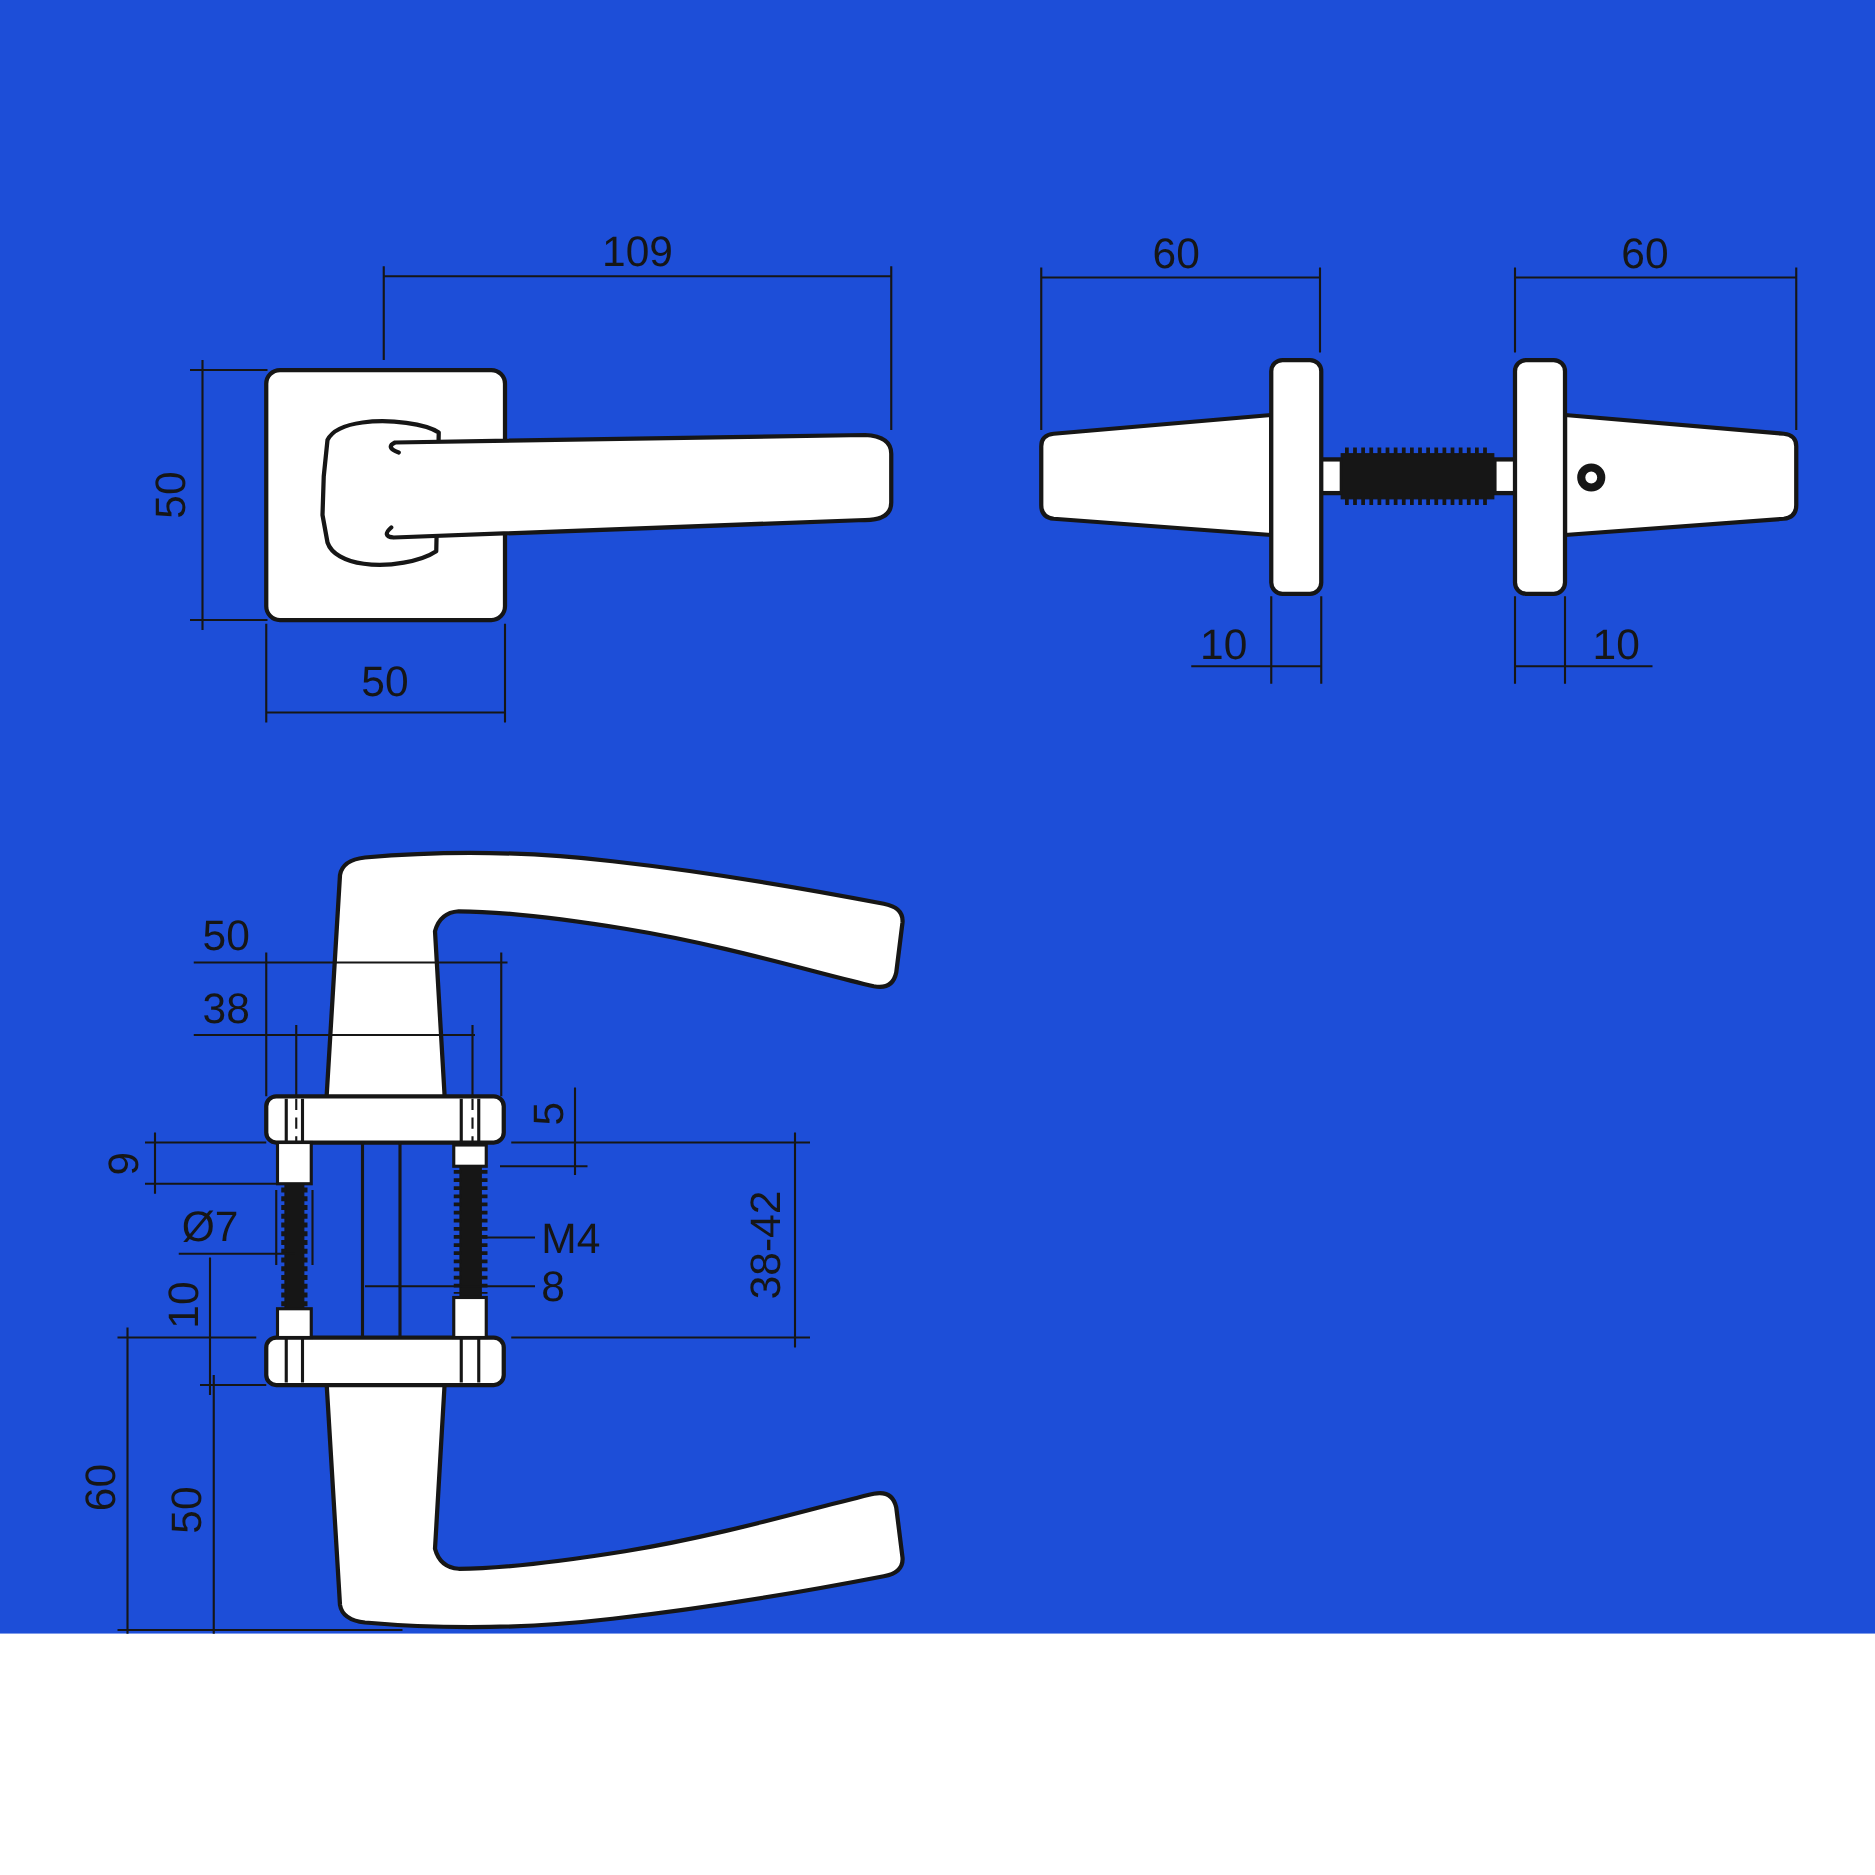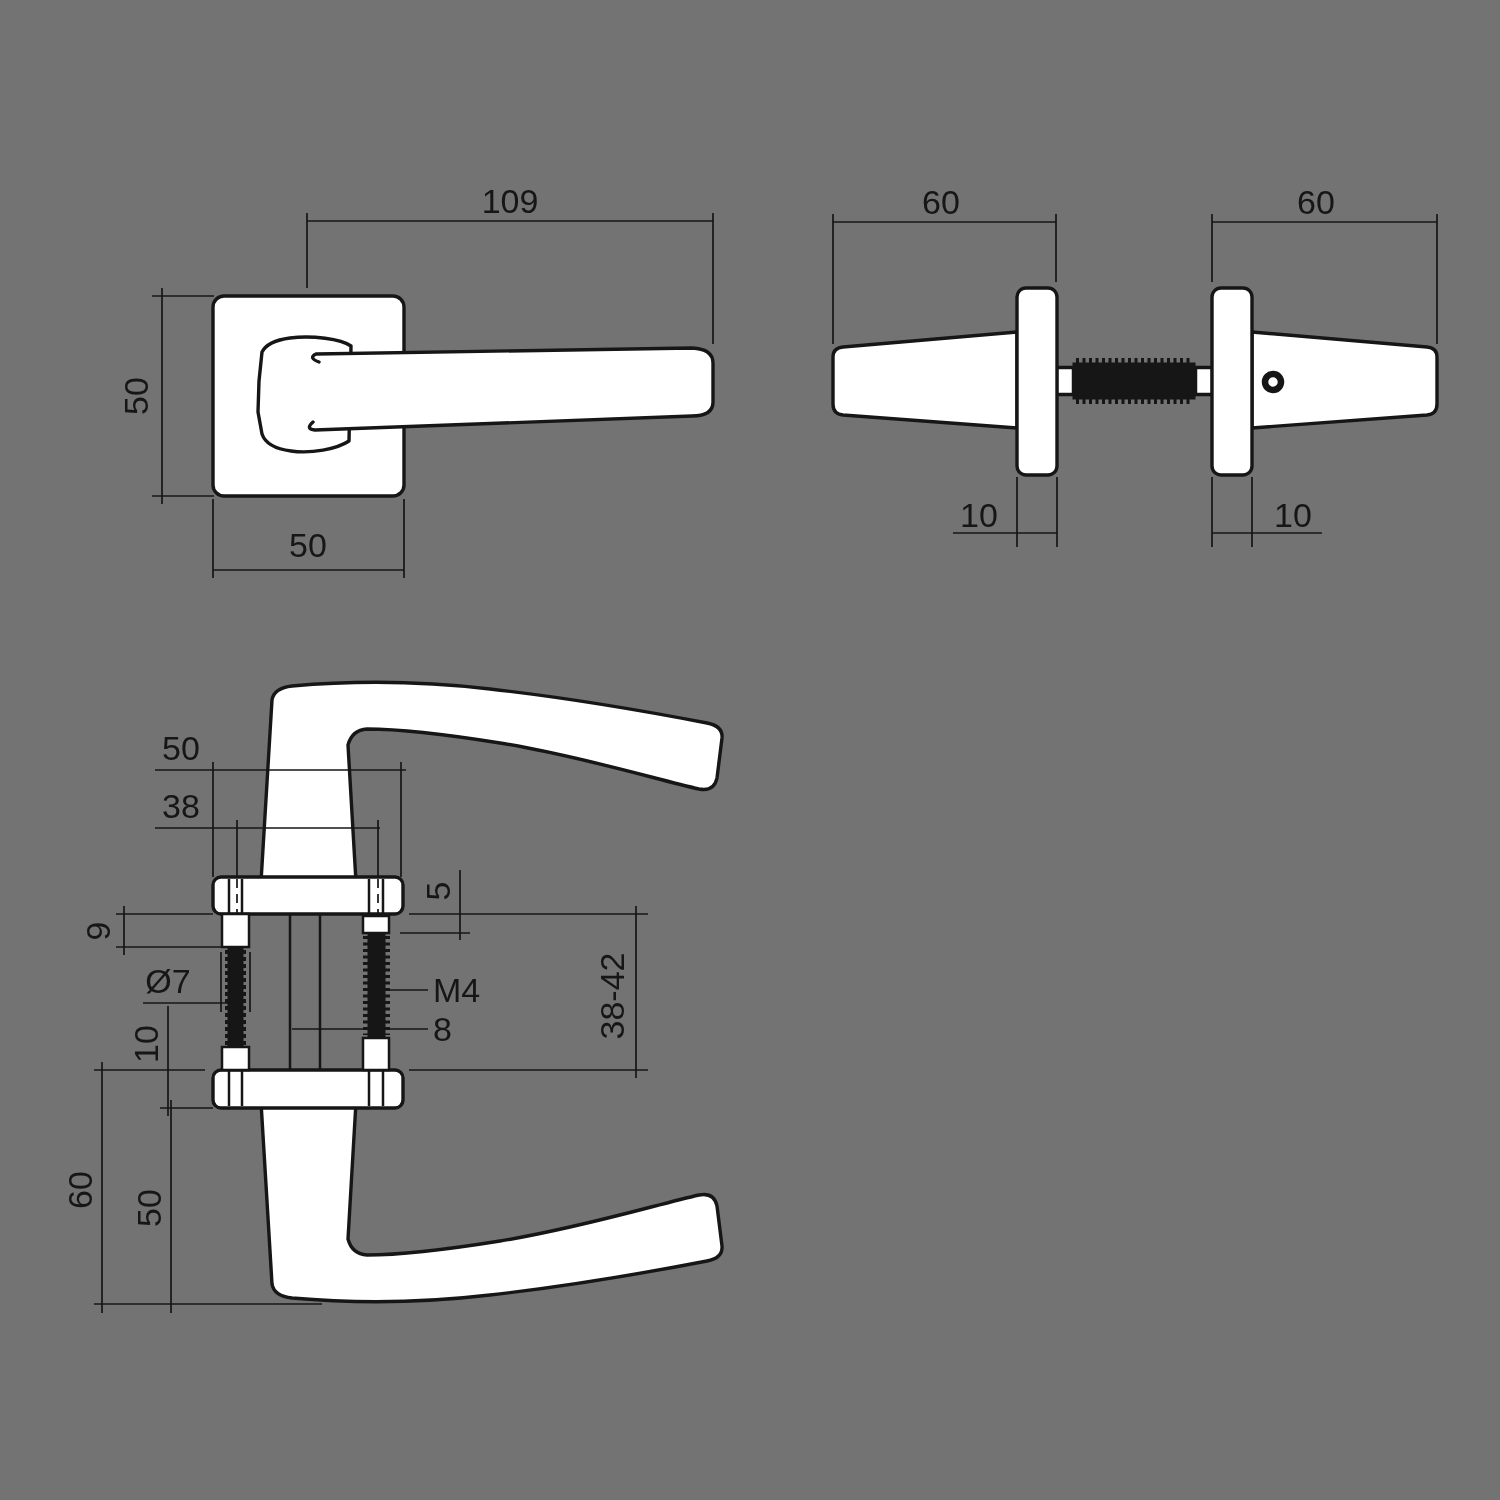--- a/index.html
+++ b/index.html
@@ -1,16 +1,16 @@
 <!DOCTYPE html>
 <html><head>
 <meta charset="utf-8">
 <style>
   html,body{margin:0;padding:0;background:#fff;}
-  .stage{width:1500px;height:1500px;background:#737373;position:relative;font-family:"Liberation Sans",sans-serif;}
+  .stage{width:1500px;height:1307px;background:#1d4ed8;position:relative;font-family:"Liberation Sans",sans-serif;}
   svg{display:block;}
   .outline{fill:#fff;stroke:#161616;stroke-width:3.4;stroke-linejoin:round;stroke-linecap:round;}
   .solid{fill:#161616;stroke:#161616;stroke-width:1;}
   .mech{fill:#fff;stroke:#161616;stroke-width:2.5;stroke-linejoin:miter;}
   .mline{stroke:#161616;stroke-width:2.5;fill:none;}
   .dim{stroke:#161616;stroke-width:1.7;fill:none;}
   .dimdash{stroke:#161616;stroke-width:1.7;fill:none;stroke-dasharray:9 6;}
   .teeth{stroke:#161616;stroke-width:6;fill:none;stroke-dasharray:3 3.5;}
   .ribs{stroke:#161616;stroke-width:4;fill:none;stroke-dasharray:4 3;}
   .dimtext{font-family:"Liberation Sans",sans-serif;font-size:34px;fill:#161616;}

